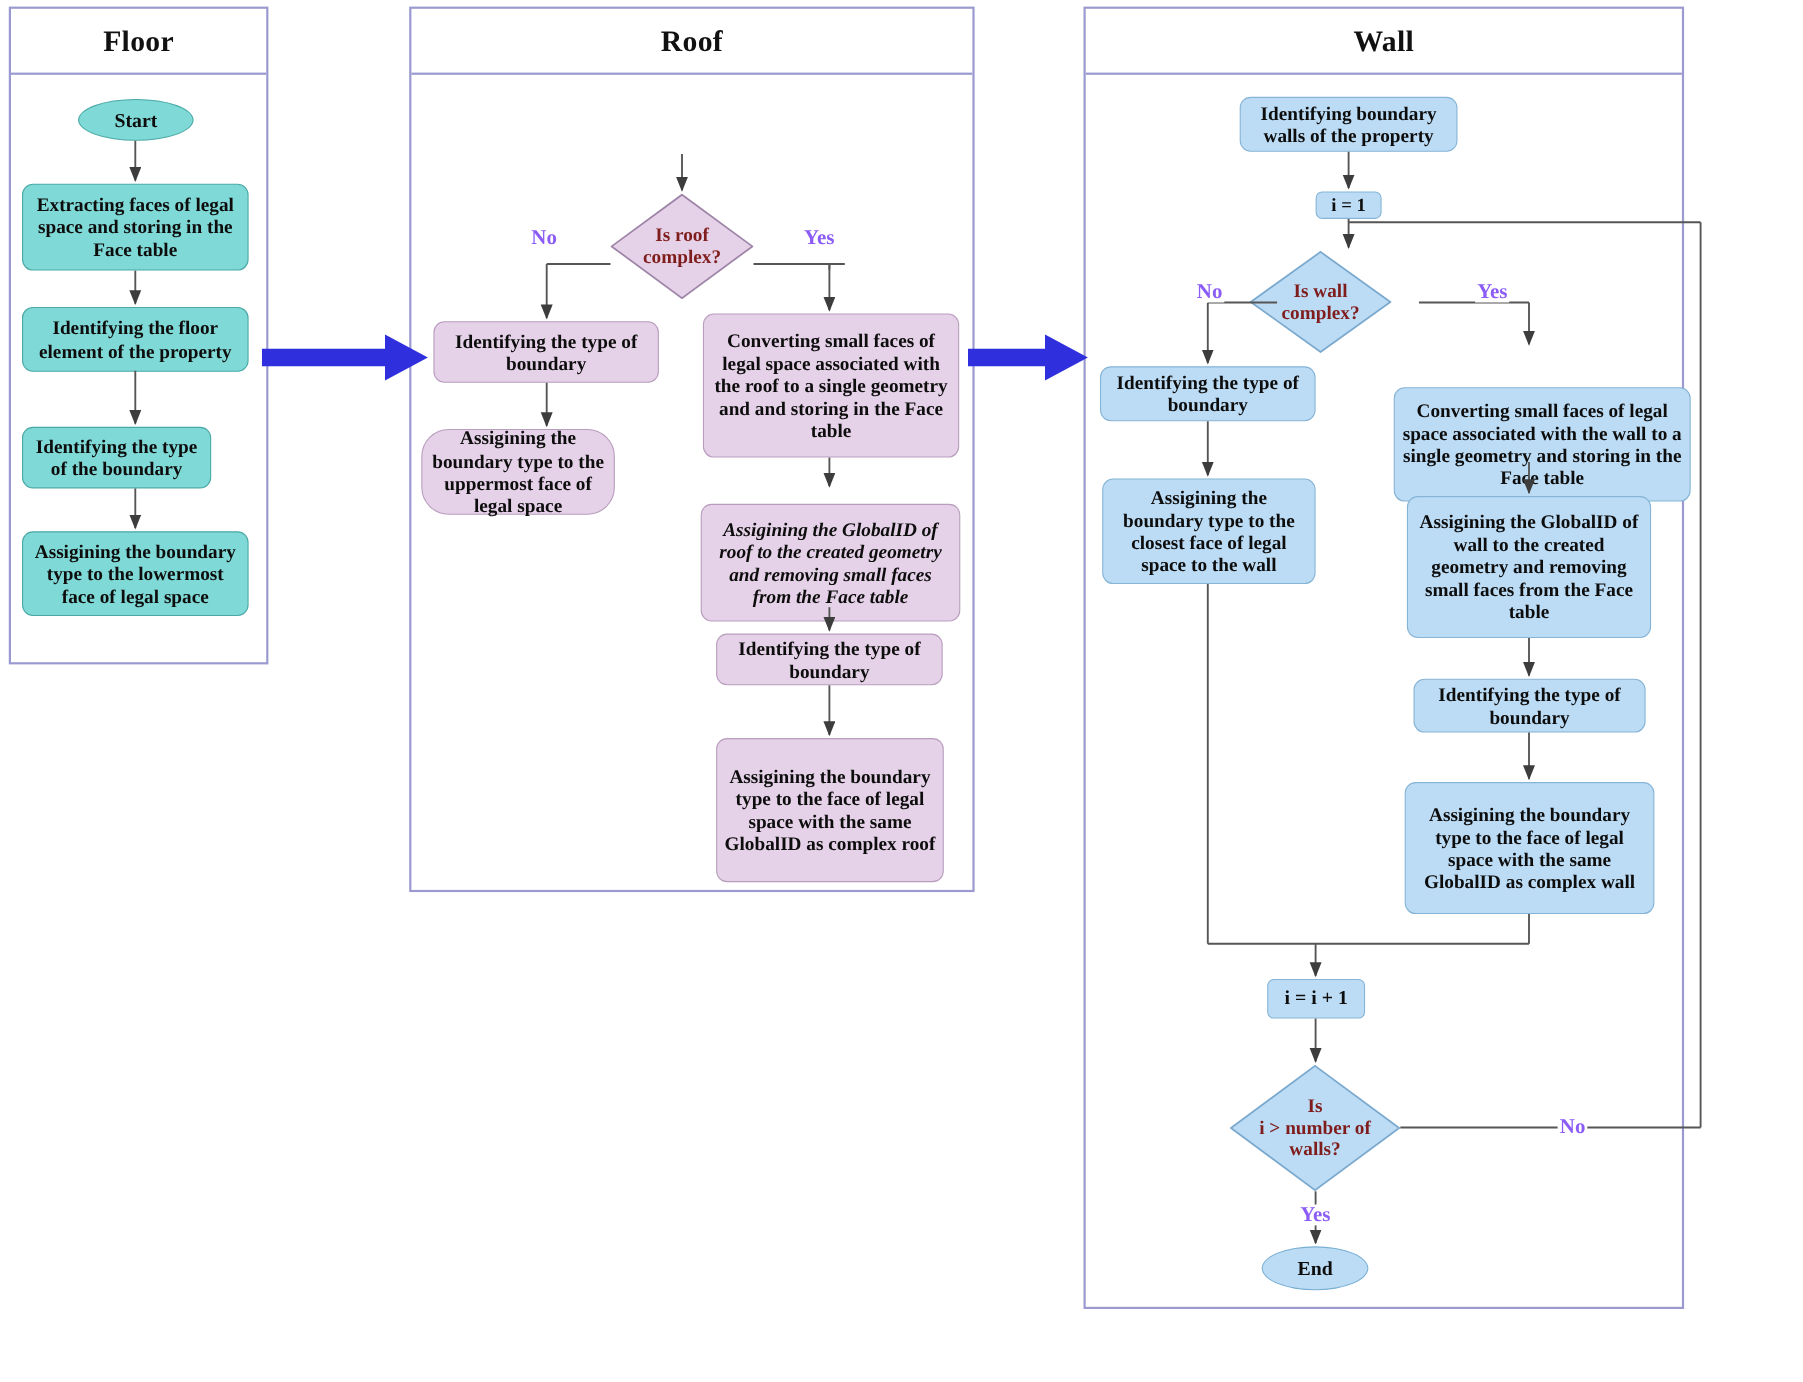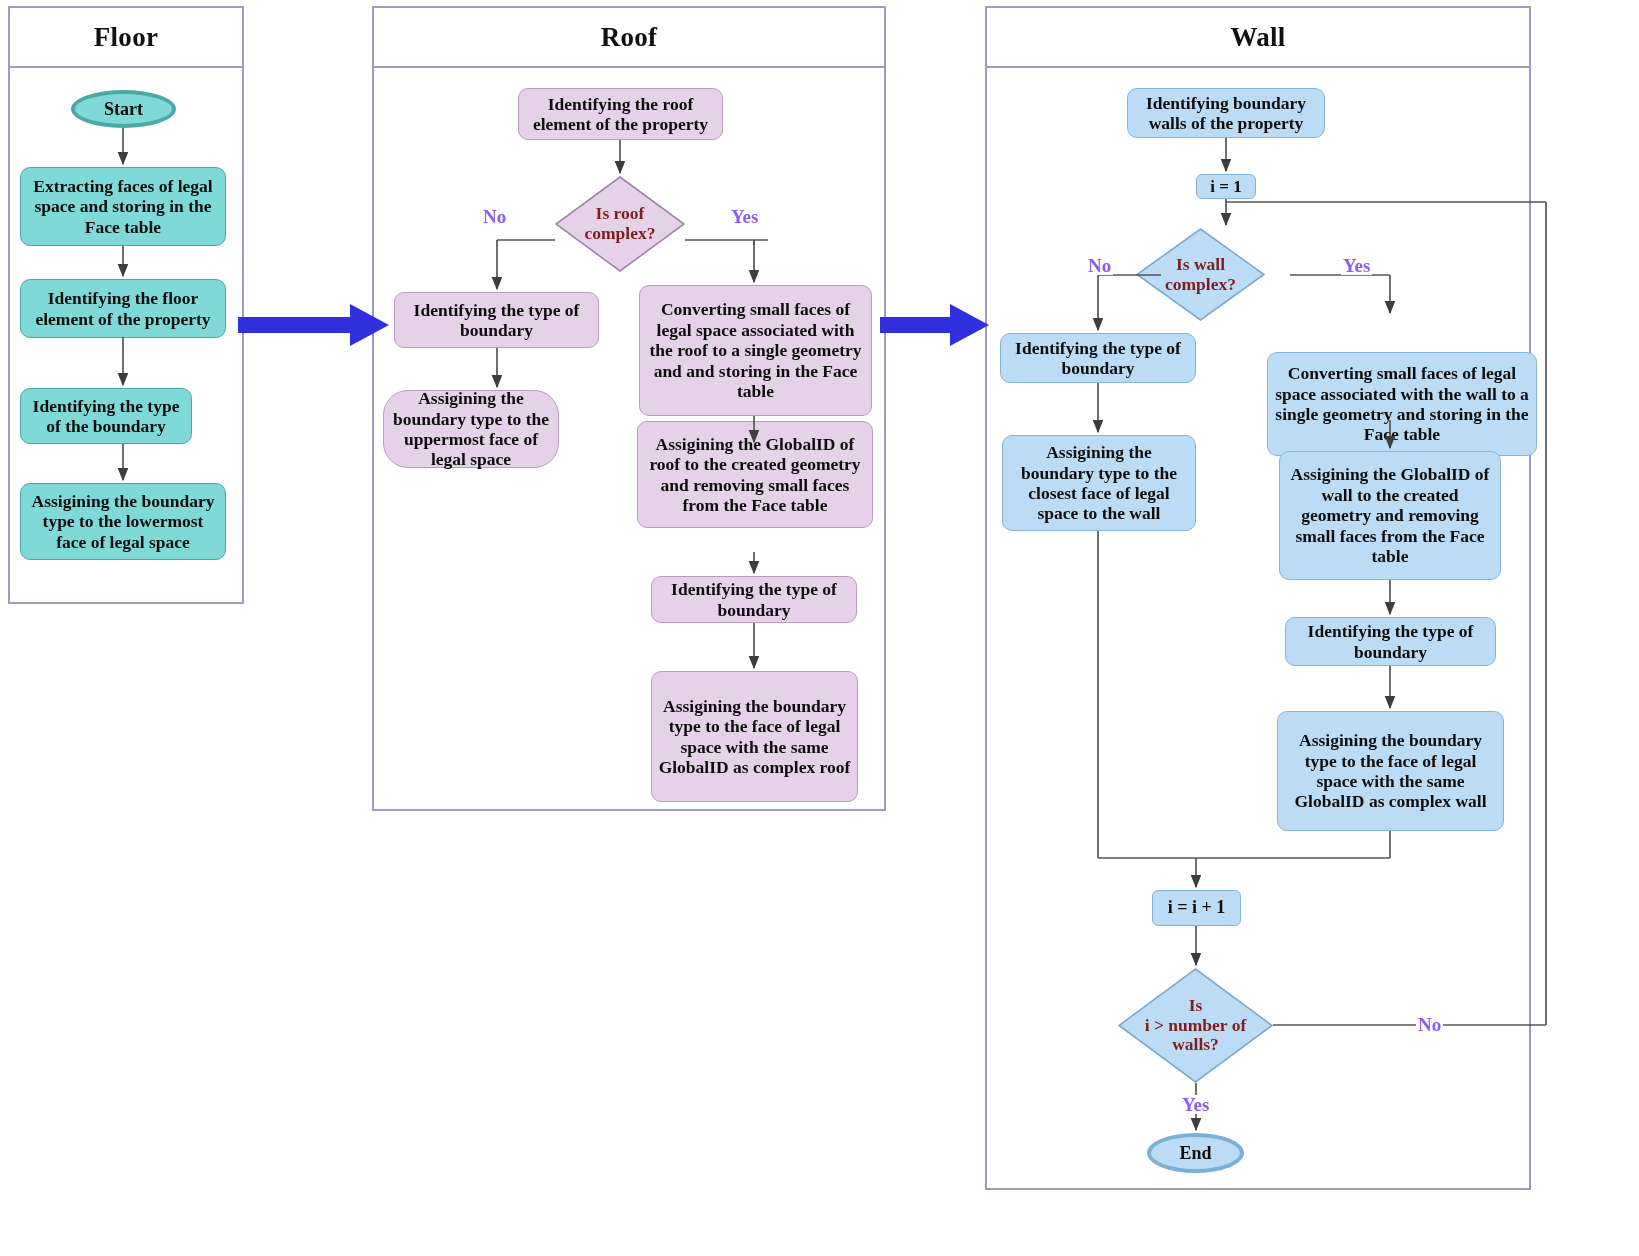--- a/index.html
+++ b/index.html
@@ -14,21 +14,21 @@
   .node{position:absolute;box-sizing:border-box;display:flex;align-items:center;justify-content:center;
     text-align:center;font-weight:bold;color:#0d0d0d;line-height:1.17;padding:3px 6px;
     border-radius:10px;border:1px solid #8f8f8f;font-size:17.5px;}
   .node.teal{background:#7fd9d6;border-color:#4aa9a6;}
   .node.pink{background:#e6d2e8;border-color:#b89dbd;}
   .node.blue{background:#bcdcf5;border-color:#86b4d6;}
   .node.sq{border-radius:6px;}
 
   .term{position:absolute;box-sizing:border-box;display:flex;align-items:center;justify-content:center;
     text-align:center;font-weight:bold;color:#0d0d0d;font-size:18px;border-radius:50%;
-    border:4px solid #8b5cf6;}
+    border:1px solid #8b5cf6;}
   .term.teal{background:#7fd9d6;border-color:#4aa9a6;}
   .term.blue{background:#bcdcf5;border-color:#7ab0d4;}
 
   .diamond{position:absolute;}
   .diamond .shape{position:absolute;inset:0;}
   .diamond .dlabel{position:absolute;inset:0;display:flex;align-items:center;justify-content:center;
     text-align:center;font-weight:bold;font-size:17.5px;color:#7f1d1d;line-height:1.14;
     white-space:pre-line;}
 
   .edgelayer{position:absolute;left:0;top:0;width:1639px;height:1256px;pointer-events:none;}
@@ -58,37 +58,36 @@
   <div class="node teal" style="left:20px;top:388px;width:172px;height:56px;">Identifying the type of the boundary</div>
 
   <div class="node teal" style="left:20px;top:483px;width:206px;height:77px;">Assigining the boundary type to the lowermost face of legal space</div>
 
   <div class="panel" style="left:372px;top:6px;width:514px;height:805px;">
     <div class="panel-head">
       <span class="panel-title">Roof</span>
     </div>
   </div>
 
-  <div class="node pink" style="left:518px;top:88px;width:205px;height:52px;">Identifying the roof element of the property</div>
 
   <div class="diamond" style="left:555px;top:176px;width:130px;height:96px;">
     <svg class="shape" viewBox="0 0 130 96" preserveAspectRatio="none">
       <polygon points="65,1 129,48 65,95 1,48" fill="#e6d2e8" stroke="#9e85a8" stroke-width="1.6"></polygon>
     </svg>
     <div class="dlabel">Is roof
 complex?</div>
   </div>
 
   <div class="node pink" style="left:394px;top:292px;width:205px;height:56px;">Identifying the type of boundary</div>
 
   <div class="node pink" style="left:383px;top:390px;width:176px;height:78px;border-radius:25px;">Assigining the boundary type to the uppermost face of legal space</div>
 
   <div class="node pink" style="left:639px;top:285px;width:233px;height:131px;">Converting small faces of legal space associated with the roof to a single geometry and and storing in the Face table</div>
 
-  <div class="node pink" style="left:637px;top:421px;width:236px;height:107px;">Assigining the GlobalID of roof to the created geometry and removing small faces from the Face table</div>
+  <div class="node pink" style="left:637px;top:458px;width:236px;height:107px;font-style:italic;">Assigining the GlobalID of roof to the created geometry and removing small faces from the Face table</div>
 
   <div class="node pink" style="left:651px;top:576px;width:206px;height:47px;">Identifying the type of boundary</div>
 
   <div class="node pink" style="left:651px;top:671px;width:207px;height:131px;">Assigining the boundary type to the face of legal space with the same GlobalID as complex roof</div>
 
   <div class="panel" style="left:985px;top:6px;width:546px;height:1184px;">
     <div class="panel-head">
       <span class="panel-title">Wall</span>
     </div>
   </div>

